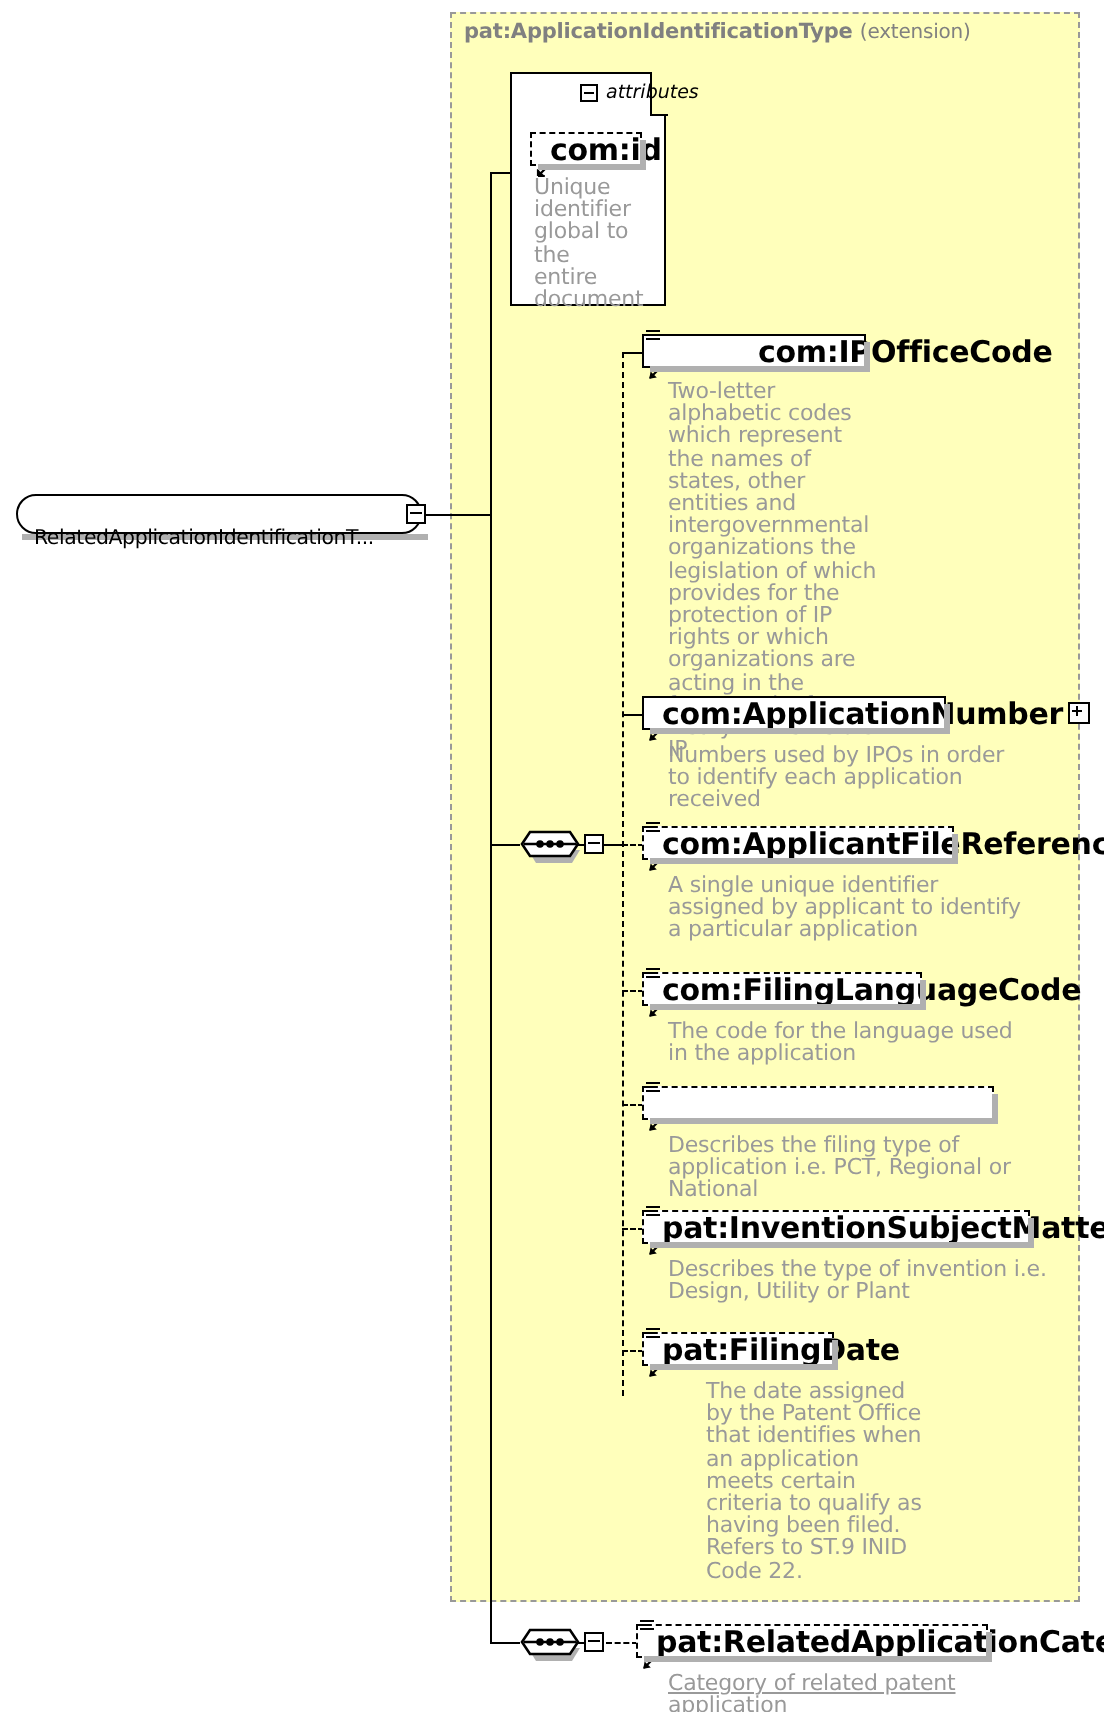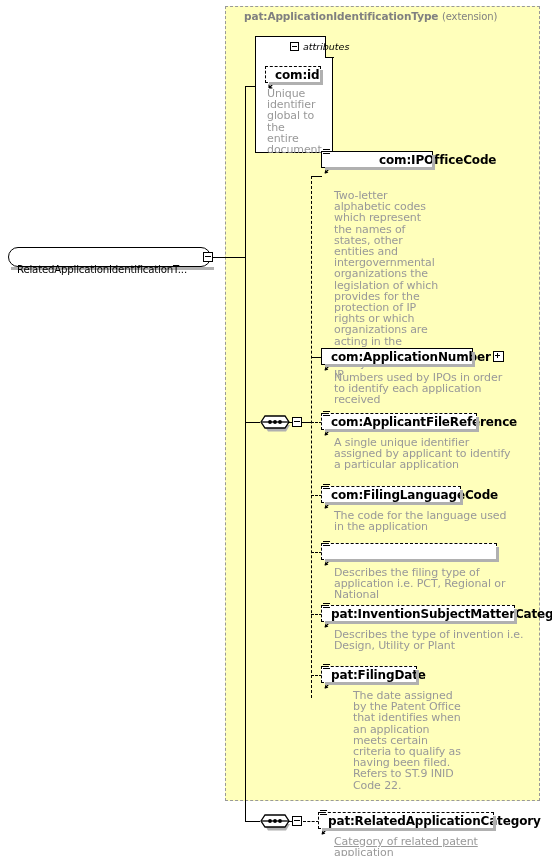--- a/index.html
+++ b/index.html
@@ -21,21 +21,21 @@
     left: 225px;
     top: 6px;
     width: 315px;
     height: 795px;
     background: #ffffbb;
     border: 1px dashed #999999;
     box-sizing: border-box;
   }
   .ext-title {
     position: absolute;
-    left: 244px;
+    left: 232px;
     top: 10px;
     font-size: 10.5px;
     font-weight: bold;
     color: #808080;
     white-space: nowrap;
     letter-spacing: -0.1px;
   }
   .ext-title .paren {
     font-weight: normal;
     font-size: 10px;
@@ -121,21 +121,21 @@
   }
   .node .shadow-r {
     position: absolute;
     left: 100%;
     top: 3px;
     width: 3px;
     height: 100%;
     background: #b0b0b0;
   }
   .node-label {
-    font-size: 12px;
+    font-size: 15px;
     font-weight: bold;
     color: #000;
     white-space: nowrap;
     padding-left: 9px;
     padding-right: 5px;
     letter-spacing: -0.15px;
   }
   .node.has-expand .node-label { padding-right: 2px; }
 
   
@@ -337,21 +337,21 @@
 
 <div class="ln ln-h" style="left:311px; top:176px; width:11px;"></div>
 <div class="ln ln-h" style="left:311px; top:357px; width:11px;"></div>
 
 <div class="dln dln-h" style="left:311px; top:422px; width:11px;"></div>
 <div class="dln dln-h" style="left:311px; top:495px; width:11px;"></div>
 <div class="dln dln-h" style="left:311px; top:552px; width:11px;"></div>
 <div class="dln dln-h" style="left:311px; top:614px; width:11px;"></div>
 <div class="dln dln-h" style="left:311px; top:675px; width:11px;"></div>
 
-<div class="node" style="left:321px; top:151px; width:112px;padding-left:48px;">
+<div class="node" style="left:321px; top:167px; width:112px;padding-left:48px;">
   <span class="ico-lines">
       <i></i>
       <i></i>
       <i></i>
     </span>
   <span class="ico-arrow">
     <svg width="8" height="8" viewBox="0 0 8 8">
         <path d="M7 1 L2 6" stroke="#000" stroke-width="1.1" fill="none"></path>
         <path d="M1.6 6.4 L5.4 5.8 L2.3 2.8 Z" fill="#000"></path>
       </svg>

